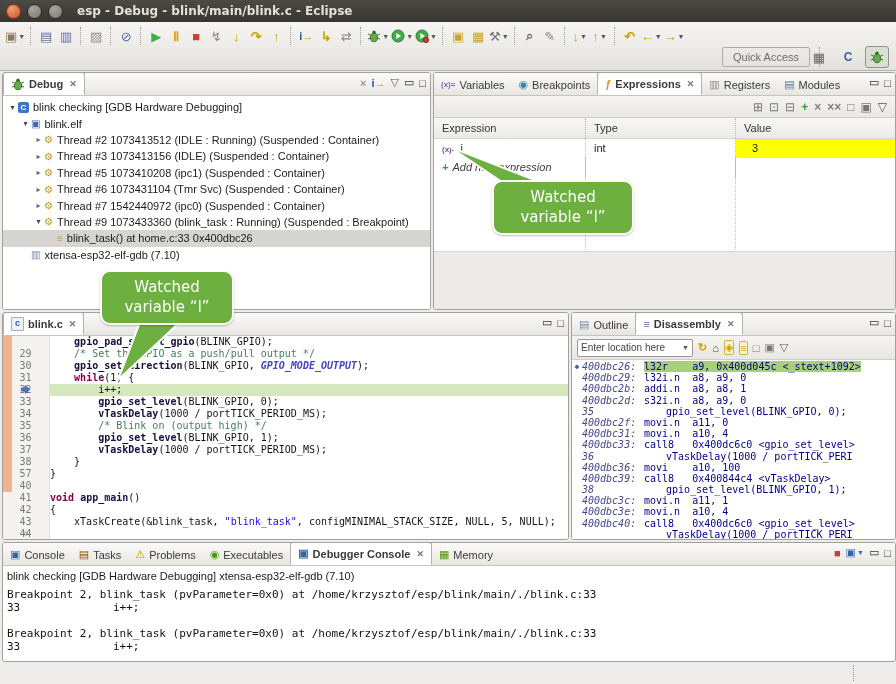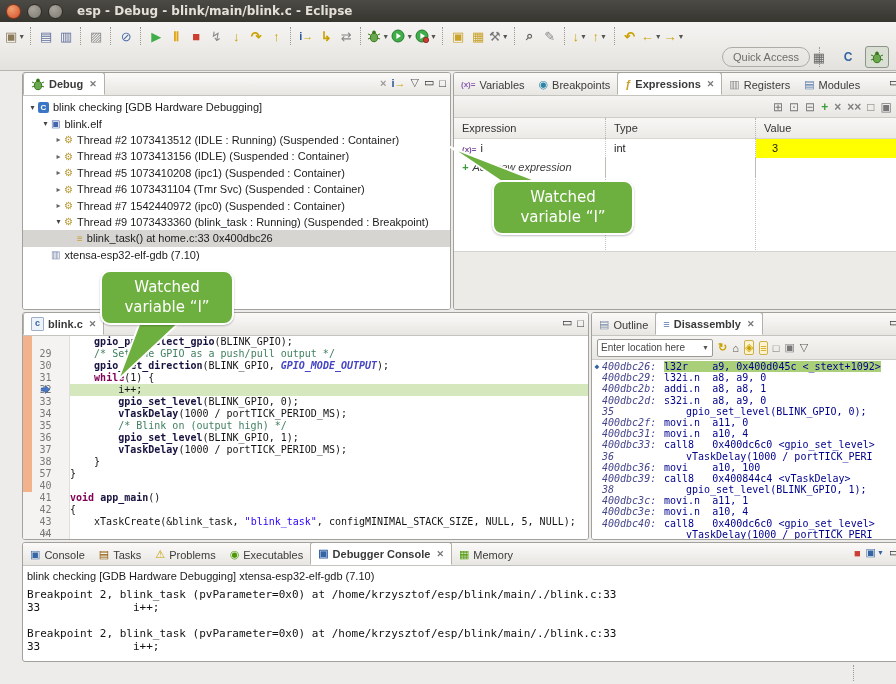--- a/index.html
+++ b/index.html
@@ -10,28 +10,28 @@
   .wbtn.close{background:radial-gradient(circle at 35% 30%,#f0a070,#d6502a);border-color:#93351a;}
   .wtitle{color:#e4e0d8;font-size:12px;font-weight:bold;margin-left:14px;font-family:"DejaVu Sans",sans-serif;}
   
   .toolbar{position:absolute;left:0;top:22px;width:896px;height:48px;background:linear-gradient(#f6f5f3,#e4e2de);border-bottom:1px solid #b7b5b0;}
   .tb-row{position:absolute;left:4px;top:3px;display:flex;align-items:center;height:22px;}
   .tb-icon{display:inline-flex;align-items:center;justify-content:center;min-width:18px;height:20px;margin:0 1px;font-size:13px;cursor:default;}
   .tb-icon .dd{font-size:7px;color:#555;margin-left:1px;}
   .tb-sep{width:1px;height:18px;border-left:1px dotted #9a988f;margin:0 4px;}
   .istep i{font-style:normal;font-weight:bold;color:#2b5797;font-size:11px;}
   .istep em{font-style:normal;color:#caa102;font-weight:bold;font-size:11px;}
-  .quick-access{position:absolute;right:86px;top:25px;width:88px;height:20px;border:1px solid #aeaca7;border-radius:10px;background:transparent;color:#6e6c68;font-size:11px;font-family:"Liberation Sans",sans-serif;}
+  .quick-access{position:absolute;right:86px;top:25px;width:88px;height:20px;border:1px solid #aeaca7;border-radius:2px;background:transparent;color:#6e6c68;font-size:11px;font-family:"Liberation Sans",sans-serif;}
   .qa-sep{position:absolute;right:76px;top:25px;height:20px;border-left:1px dotted #9a988f;}
   .persp{position:absolute;right:6px;top:24px;display:flex;align-items:center;gap:3px;}
   .persp .tb-icon{border:1px solid transparent;border-radius:3px;padding:0 2px;}
   .persp .tb-icon.active{background:#d9dfd3;border-color:#8f948a;}
   .cpersp{font-weight:bold;color:#3465a4;font-size:12px;}
   
-  .panel{position:absolute;border:1px solid #a3a19c;border-radius:3px;background:#fff;overflow:hidden;margin-left:20px;}
+  .panel{position:absolute;border:1px solid #a3a19c;border-radius:3px;background:#fff;overflow:hidden;}
   .tabstrip{height:22px;background:linear-gradient(#fbfaf9,#e8e6e2);border-bottom:1px solid #c6c4bf;display:flex;align-items:flex-end;position:relative;}
   .tabs-left{display:flex;align-items:flex-end;height:22px;}
   .tab{display:inline-flex;align-items:center;gap:4px;height:21px;padding:0 7px;font-size:11px;color:#3a3a3a;white-space:nowrap;}
   .tab.active{background:#fff;border:1px solid #b3b1ac;border-bottom:1px solid #fff;border-radius:3px 3px 0 0;font-weight:bold;}
   .tab .tclose{font-size:9px;color:#777;margin-left:2px;}
   .tabs-right{position:absolute;right:4px;top:3px;display:flex;align-items:center;gap:5px;}
   .pbtn{font-size:11px;color:#444;display:inline-flex;align-items:center;}
   .ticon{display:inline-flex;align-items:center;justify-content:center;font-size:11px;}
   .ticon.tiny{font-size:8px;font-weight:bold;}
   .cfile{display:inline-block;width:11px;height:12px;border:1px solid #9db0c8;background:#eef3fa;color:#3465a4;font-size:9px;line-height:11px;text-align:center;border-radius:1px;}

